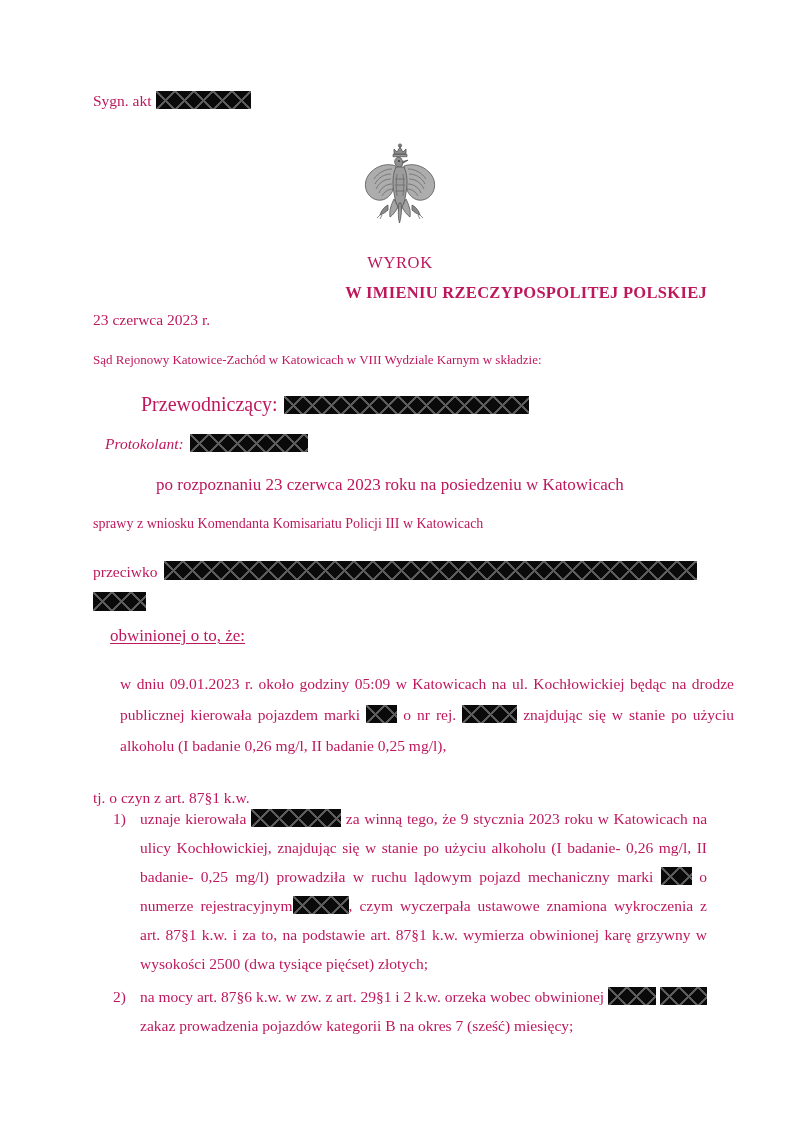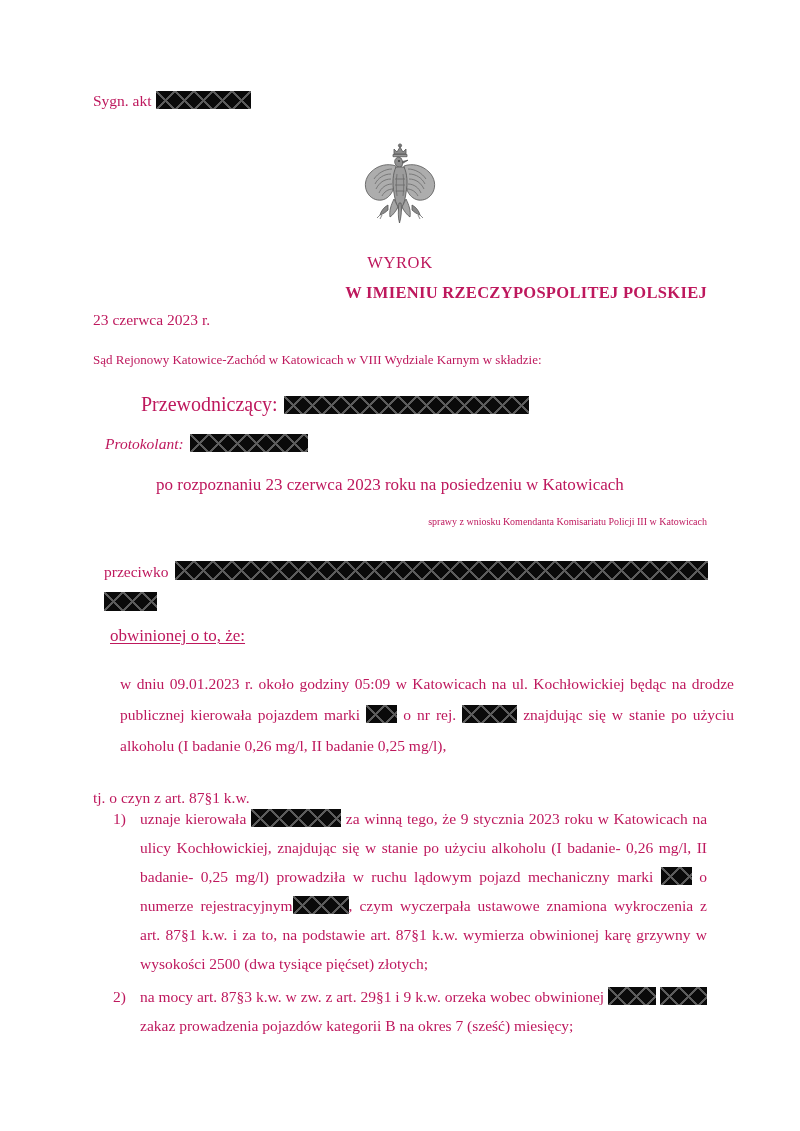--- a/index.html
+++ b/index.html
@@ -126,32 +126,30 @@
     width: 614px;
     font-size: 17px;
     margin-left: 47px;
   }
 
   .motion-line {
     position: absolute;
     left: 0;
     top: 516px;
     width: 614px;
-    font-size: 10px;
-    text-align: right;
+    font-size: 14px;
   }
 
   .against-block {
     position: absolute;
     left: 0;
     top: 556px;
     width: 614px;
     font-size: 15.5px;
     line-height: 31px;
-    margin-left: 11px;
   }
   .against-block .redact.long { width: 533px; margin-left: 6px; }
   .against-block .redact.short { width: 53px; }
 
   .accused-header {
     position: absolute;
     left: 17px;
     top: 626px;
     font-size: 17px;
     text-decoration: underline;
@@ -305,21 +303,21 @@
         <span class="ruling-num">1)</span>
         <span>uznaje kierowała</span>
         <span class="redact name"></span>
         <span>za winną tego, że 9 stycznia 2023 roku w Katowicach na ulicy Kochłowickiej, znajdując się w stanie po użyciu alkoholu (I badanie- 0,26 mg/l, II badanie- 0,25 mg/l) prowadziła w ruchu lądowym pojazd mechaniczny marki</span>
         <span class="redact make"></span>
         <span>o numerze rejestracyjnym</span><span class="redact plate"></span><span>, czym wyczerpała ustawowe znamiona wykroczenia z art. 87§1 k.w. i za to, na podstawie art. 87§1 k.w. wymierza obwinionej karę grzywny w wysokości 2500 (dwa tysiące pięćset) złotych;</span>
       </div>
 
       <div class="ruling-item">
         <span class="ruling-num">2)</span>
-        <span>na mocy art. 87§3 k.w. w zw. z art. 29§1 i 9 k.w. orzeka wobec obwinionej</span>
+        <span>na mocy art. 87§6 k.w. w zw. z art. 29§1 i 2 k.w. orzeka wobec obwinionej</span>
         <span class="redact who"></span>
         <span class="redact who2"></span><span>zakaz prowadzenia pojazdów kategorii B na okres 7 (sześć) miesięcy;</span>
       </div>
 
     </div>
 
   </div>
 </div>
 
 </body></html>

